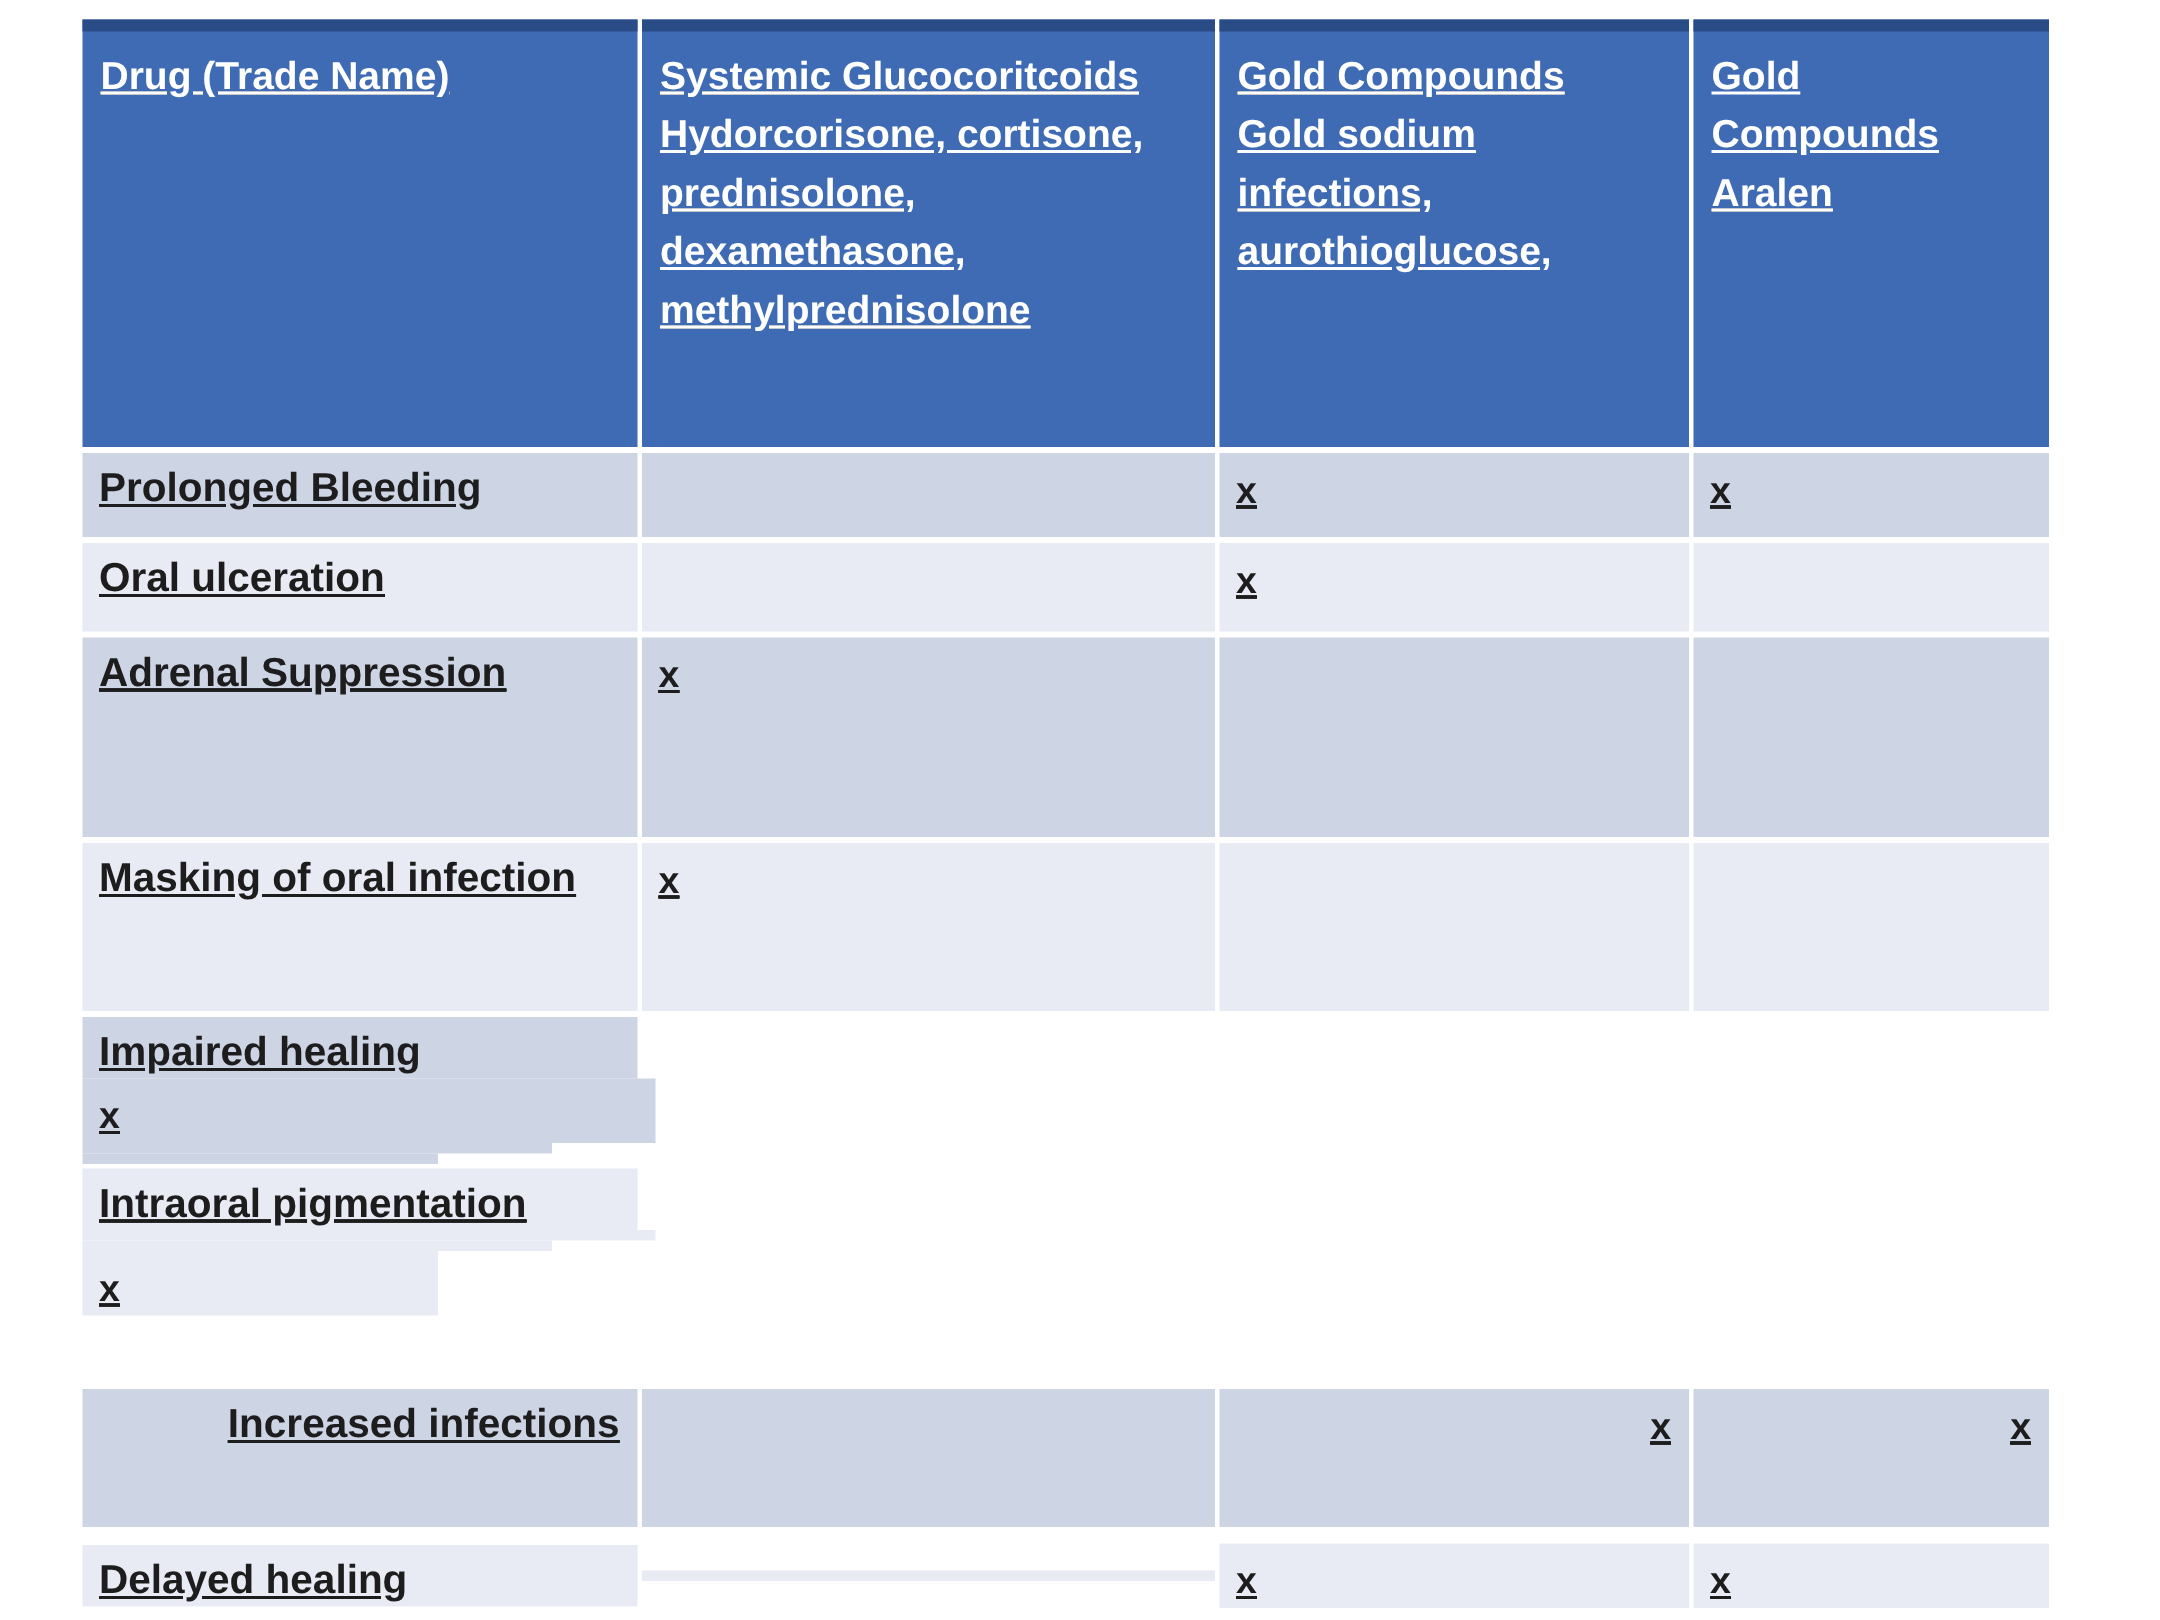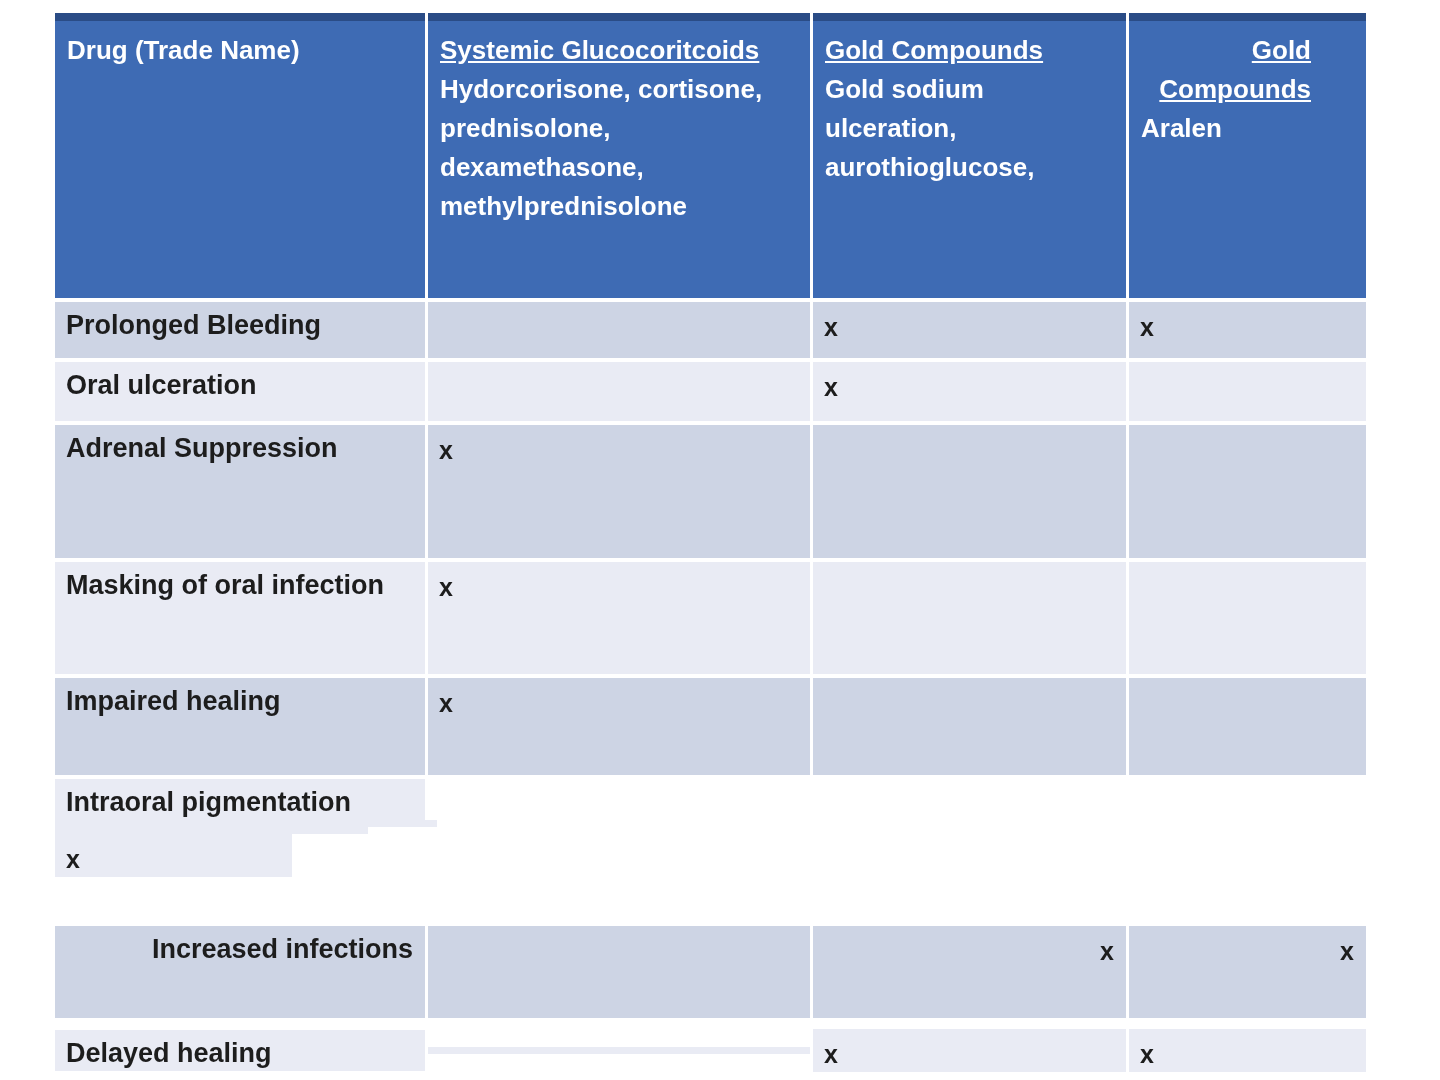--- a/index.html
+++ b/index.html
@@ -1,15 +1,15 @@
 <!DOCTYPE html>
 <html style="--header_bg: #3E6BB4; --header_border: #2A4C86; --header_text: #FFFFFF; --band_dark: #CDD4E4; --band_light: #E9EBF4; --body_text: #1D1D1D;"><head>
 <meta charset="utf-8">
 <style>
-  * { margin: 0; padding: 0; box-sizing: border-box; }
+  * { margin: 0; padding: 0; box-sizing: border-box; text-decoration: underline; }
   html, body { background: #ffffff; }
   body { font-family: "Liberation Sans", "DejaVu Sans", sans-serif; }
   .page {
     position: relative;
     width: 1440px;
     height: 1080px;
     background: #ffffff;
     overflow: hidden;
   }
   .tbl {
@@ -29,37 +29,37 @@
   .hcell {
     background: var(--header_bg, #3E6BB4);
     border-top: 8px solid var(--header_border, #2A4C86);
     height: 285px;
     color: var(--header_text, #ffffff);
     font-size: 26px;
     font-weight: 700;
     line-height: 39px;
     padding: 10px 14px 0 12px;
   }
-  .hcell .htitle { text-decoration: underline; text-align: right; }
+  .hcell .htitle { text-decoration: underline; }
   .c4 .htitle { display: inline-block; max-width: 170px; }
   .row .cell {
     padding: 5px 12px 0 11px;
     color: var(--body_text, #1D1D1D);
     font-size: 27px;
     font-weight: 700;
     line-height: 36px;
   }
   .row.band-dark  .cell { background: var(--band_dark, #CDD4E4); }
   .row.band-light .cell { background: var(--band_light, #E9EBF4); padding-left: 11px; }
   .cell.mark { font-size: 25px; padding-top: 7px; }
   .r1 { height: 56px; }
   .r2 { height: 59px; }
   .r3 { height: 133px; }
   .r4 { height: 112px; }
-  .r5 { height: 97px; }
+  .r5 { height: 97px; flex-direction: column; }
   .r6 { height: 143px; flex-direction: column; }
   .r7 { height: 92px; text-align: right; }
   .r8 { height: 56px; align-items: center; }
 </style>
 </head>
 <body>
 
 <div class="page">
   <div class="tbl">
 
@@ -70,21 +70,21 @@
       <div class="hcell c2">
         <span class="htitle">Systemic Glucocoritcoids</span>
         <div>Hydorcorisone, cortisone,</div>
         <div>prednisolone,</div>
         <div>dexamethasone,</div>
         <div>methylprednisolone</div>
       </div>
       <div class="hcell c3">
         <span class="htitle">Gold Compounds</span>
         <div>Gold sodium</div>
-        <div>ulceration,</div>
+        <div>infections,</div>
         <div>aurothioglucose,</div>
       </div>
       <div class="hcell c4">
         <span class="htitle">Gold Compounds</span>
         <div>Aralen</div>
       </div>
     </div>
 
     <div class="row band-dark r1">
       <div class="cell c1">Prolonged Bleeding</div>

